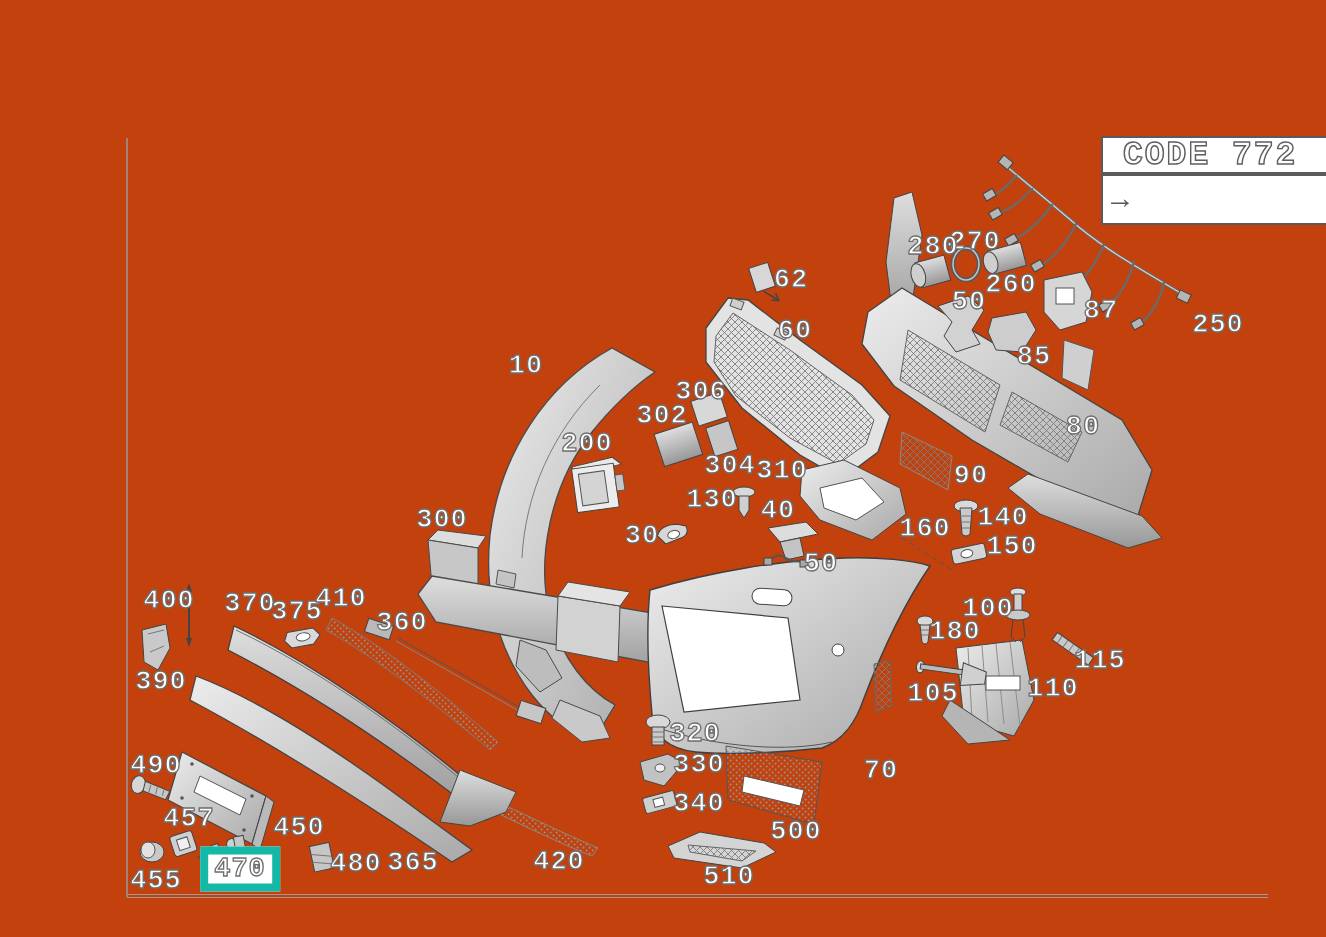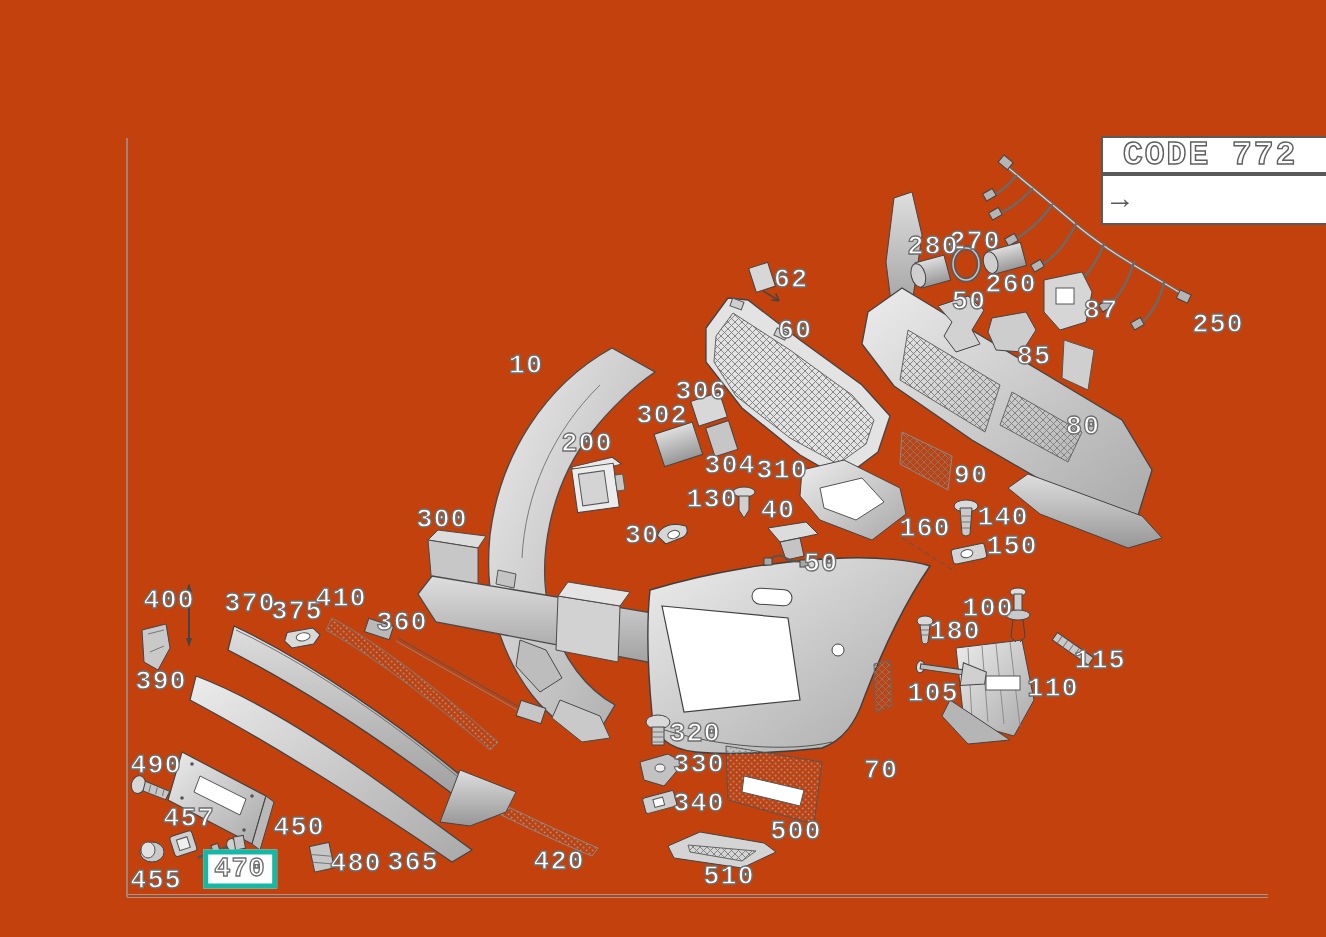--- a/index.html
+++ b/index.html
@@ -10,21 +10,21 @@
   #drawing{position:absolute;left:0;top:0;}
   
   .part-label{
     position:absolute;transform:translate(-50%,-50%);
     font-size:27px;font-weight:600;letter-spacing:1px;line-height:1;
     color:#ffffff;-webkit-text-stroke:1.3px #6e6e6e;
     text-shadow:0 0 1px #8a8a8a;white-space:nowrap;cursor:default;
     z-index:5;
   }
   .part-label.highlighted{
-    border:5px solid #14b8a6;padding:1px 6px;background:#ffffff;z-index:6;
+    border:8px solid #14b8a6;padding:1px 6px;background:#ffffff;z-index:6;
   }
   .code-box{
     position:absolute;left:1101px;width:246px;border:2px solid #5a5a5a;
     display:flex;align-items:center;box-sizing:border-box;background:#ffffff;z-index:4;
   }
   .code-box .code-text{
     font-size:33px;font-weight:600;letter-spacing:2px;
     color:#ffffff;-webkit-text-stroke:1.4px #5f5f5f;text-shadow:0 0 1px #8a8a8a;
     white-space:nowrap;
   }

